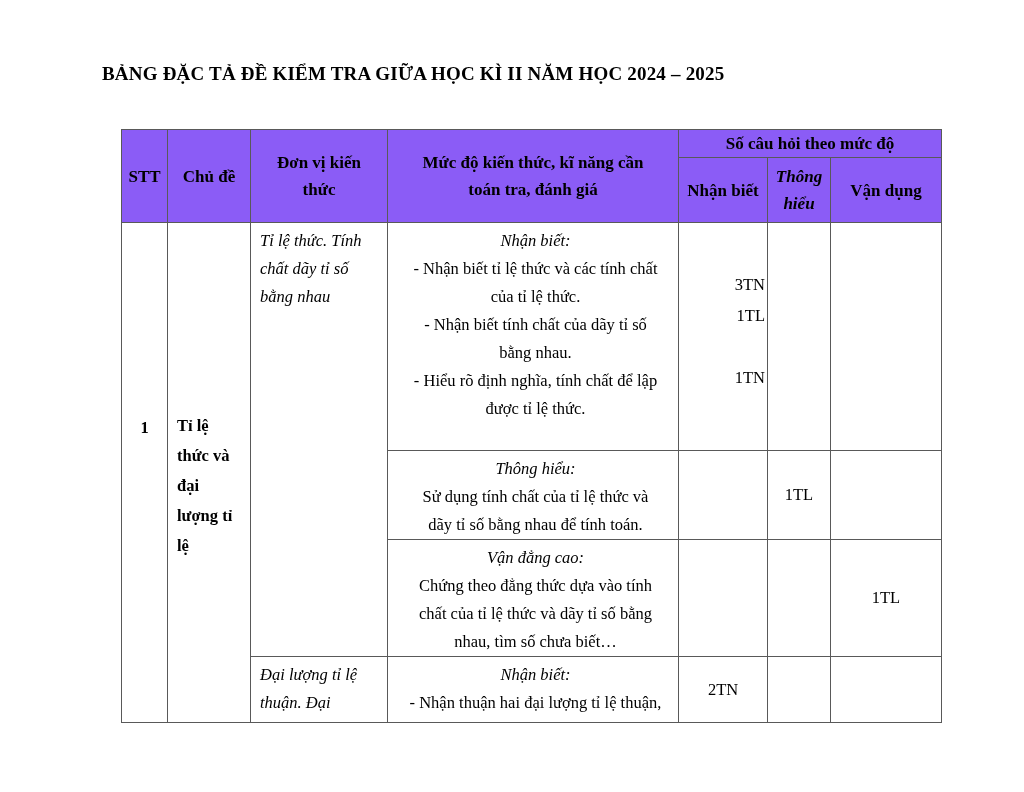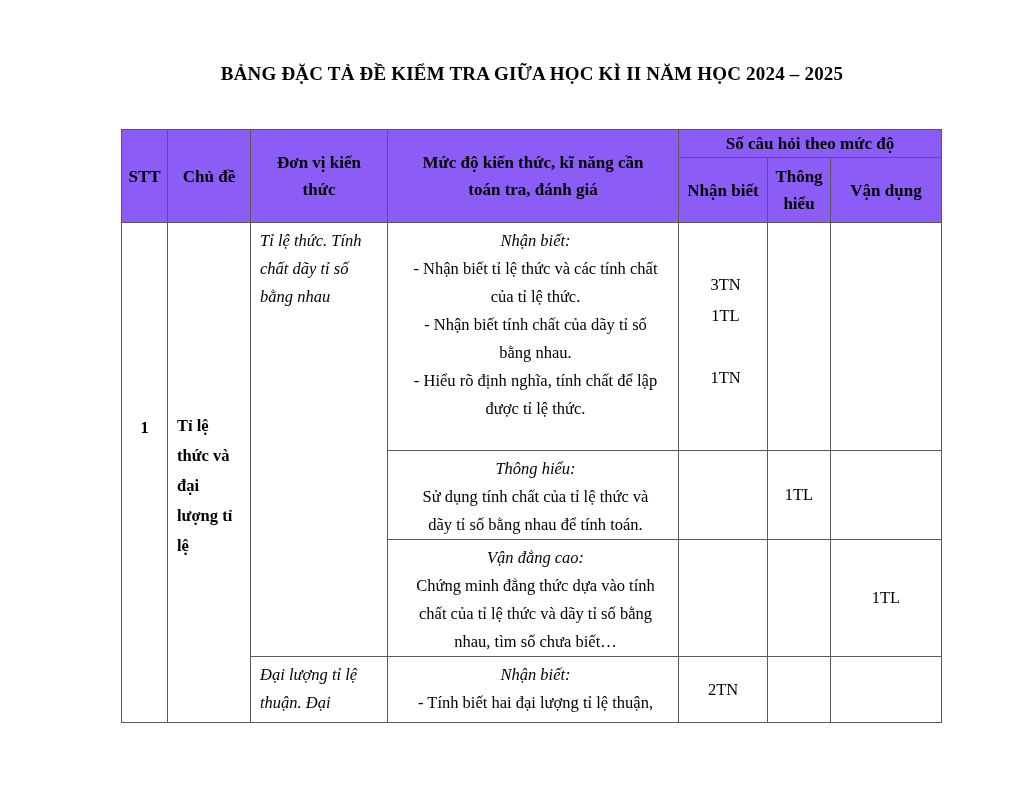--- a/index.html
+++ b/index.html
@@ -14,21 +14,20 @@
     background: #ffffff;
     font-family: "Liberation Serif", "DejaVu Serif", serif;
     color: #000000;
     overflow: hidden;
   }
   .doc-title {
     position: absolute;
     top: 63px;
     left: 102px;
     width: 860px;
-    text-align: center;
     font-size: 19px;
     font-weight: bold;
     letter-spacing: 0.2px;
   }
   .doc-subtitle {
     position: absolute;
     top: 99px;
     left: 102px;
     width: 860px;
     text-align: center;
@@ -58,21 +57,21 @@
     line-height: 27px;
   }
   tr.h-top    { height: 28px; }
   tr.h-bottom { height: 65px; }
   tr.r1 { height: 228px; }
   tr.r2 { height: 73px;  }
   tr.r3 { height: 117px; }
   tr.r4 { height: 66px;  }
   th.pad-narrow { padding: 0 14px; margin-top: 20px; }
   th.pad-wide   { padding: 0 20px; }
-  th.pad-tiny   { padding: 0 2px; }
+  th.pad-tiny   { padding: 0 2px; font-style: italic; }
   .pre { white-space: pre; }
   td.stt-cell {
     vertical-align: top;
     text-align: center;
     font-weight: bold;
     padding-top: 190px;
     line-height: 30px;
   }
   td.topic-cell {
     vertical-align: top;
@@ -95,21 +94,21 @@
     line-height: 28px;
   }
   .lvl-label { font-style: italic; }
   td.val-cell {
     text-align: center;
     vertical-align: middle;
     line-height: 28px;
   }
   td.val-left {
     vertical-align: top;
-    text-align: center;
+    text-align: right;
     padding: 46px 2px 0 7px;
     line-height: 31px;
   }
 </style>
 </head>
 <body>
 
 <div class="page">
 
   <div class="doc-title">BẢNG ĐẶC TẢ ĐỀ KIỂM TRA GIỮA HỌC KÌ II NĂM HỌC 2024 – 2025</div>
@@ -171,34 +170,34 @@
           <div class="lvl-lines pre">Sử dụng tính chất của tỉ lệ thức và
 dãy tỉ số bằng nhau để tính toán.</div>
         </td>
         <td class="val-cell"></td>
         <td class="val-cell">1TL</td>
         <td class="val-cell"></td>
       </tr>
       <tr class="r3">
         <td class="desc-cell">
           <div class="lvl-label">Vận đẳng cao:</div>
-          <div class="lvl-lines pre">Chứng minh đẳng thức dựa vào tính
+          <div class="lvl-lines pre">Chứng theo đẳng thức dựa vào tính
 chất của tỉ lệ thức và dãy tỉ số bằng
 nhau, tìm số chưa biết…</div>
         </td>
         <td class="val-cell"></td>
         <td class="val-cell"></td>
         <td class="val-cell">1TL</td>
       </tr>
       <tr class="r4">
         <td class="unit-cell pre">Đại lượng tỉ lệ
 thuận. Đại</td>
         <td class="desc-cell">
           <div class="lvl-label">Nhận biết:</div>
-          <div class="lvl-lines pre">- Tính biết hai đại lượng tỉ lệ thuận,</div>
+          <div class="lvl-lines pre">- Nhận thuận hai đại lượng tỉ lệ thuận,</div>
         </td>
         <td class="val-cell">2TN</td>
         <td class="val-cell"></td>
         <td class="val-cell"></td>
       </tr>
     </tbody>
   </table>
 </div>
 
 </body></html>

